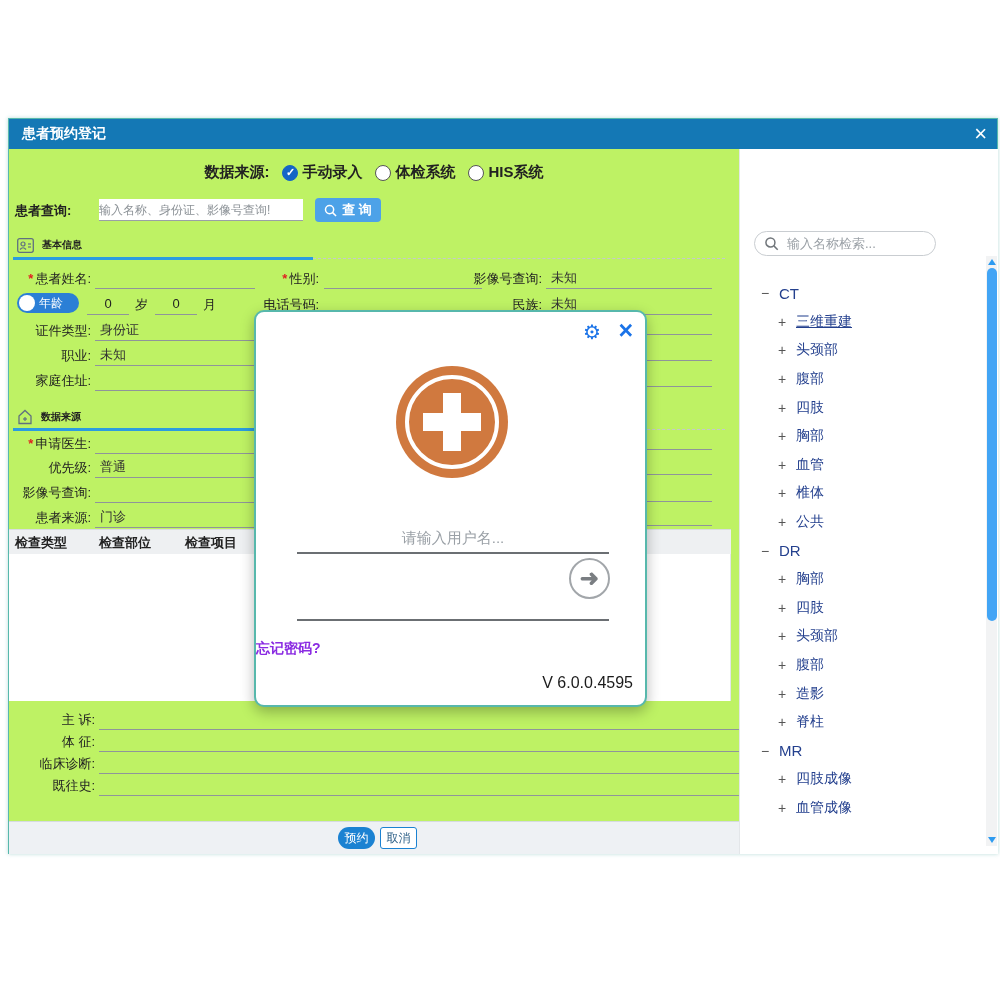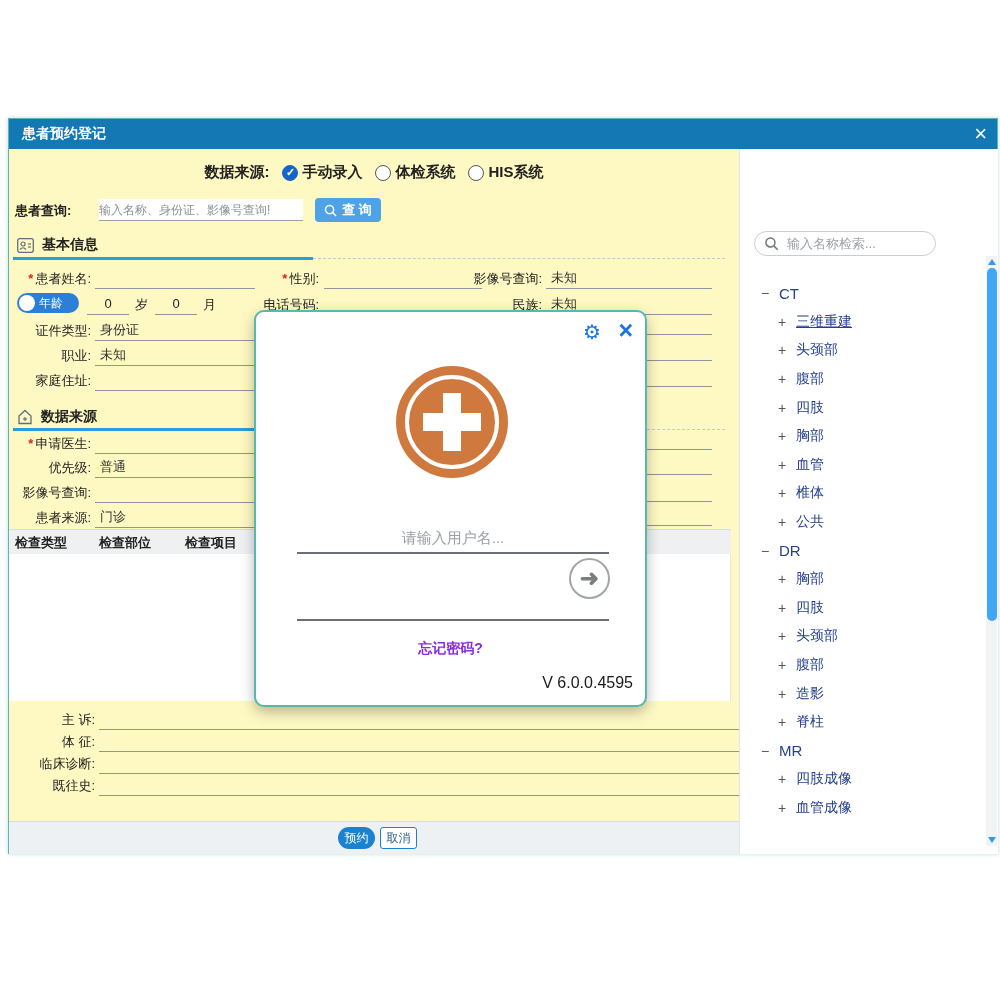--- a/index.html
+++ b/index.html
@@ -1,19 +1,19 @@
 <!DOCTYPE html>
 <html><head>
 <meta charset="utf-8">
 <style>
   * { margin:0; padding:0; box-sizing:border-box; }
   html,body { width:1000px; height:1000px; background:#fff;
     font-family:"Liberation Sans", sans-serif; color:#222; }
   .dialog { position:absolute; left:8px; top:118px; width:990px; height:736px;
-    background:#fef9c3; border:1px solid #57b8ac; box-shadow:0 0 4px rgba(80,170,160,.4); }
+    background:#bef264; border:1px solid #57b8ac; box-shadow:0 0 4px rgba(80,170,160,.4); }
 
   
   .titlebar { position:absolute; left:0; top:0; width:100%; height:30px;
     background:#1478b5; color:#fff; }
   .titlebar .ttl { position:absolute; left:13px; top:6px; font-size:14px; font-weight:bold; }
   .titlebar .cls { position:absolute; right:10px; top:1px; font-size:22px; cursor:pointer; line-height:28px; }
 
   
   .row-ds { position:absolute; left:0; top:44px; width:730px; display:flex;
     justify-content:center; align-items:center; gap:13px; font-size:15px; font-weight:bold; }
@@ -29,21 +29,21 @@
   .row-q input { position:absolute; left:84px; top:1px; width:204px; height:22px; border:none;
     border-bottom:1px solid #9aa0a6; font-size:12px; color:#555; outline:none;
     font-family:"Liberation Sans",sans-serif; }
   .row-q input::placeholder { color:#8b9196; }
   .btn-query { position:absolute; left:300px; top:0; width:66px; height:24px; background:#4da2e8;
     border:none; border-radius:4px; color:#fff; font-size:13px; font-weight:bold; cursor:pointer;
     display:inline-flex; align-items:center; justify-content:center; gap:5px; }
 
   
   .sec-hd { position:absolute; left:8px; height:20px; display:flex; align-items:center; gap:8px; }
-  .sec-hd .stl { font-size:14px; font-weight:bold; color:#222; }
+  .sec-hd .stl { font-size:10px; font-weight:bold; color:#222; }
   .blue-bar { position:absolute; left:4px; width:300px; height:3px; background:#2b9ce0; }
   .dash-ln { position:absolute; left:304px; width:412px; border-top:1px dashed #c5c9cd; }
 
   .top-opts { position:absolute; top:119px; right:268px; display:flex; gap:12px;
     font-size:12.5px; color:#444; align-items:center; }
   .top-opts .rdot { width:12px; height:12px; border-width:1px; border-color:#8a8f94; }
 
   
   .fld { position:absolute; height:22px; font-size:13px; }
   .fld .lab { position:absolute; top:3px; text-align:right; color:#222; }
@@ -121,21 +121,21 @@
   .logo .pv { left:34px; top:14px; width:18px; height:58px; }
   .login-user { position:absolute; left:41px; top:210px; width:312px; height:32px; border:none;
     border-bottom:2px solid #6b6f73; text-align:center; font-size:15px; outline:none;
     font-family:"Liberation Sans",sans-serif; }
   .login-user::placeholder { color:#9aa0a6; }
   .login-pass { position:absolute; left:41px; top:277px; width:312px; height:32px; border:none;
     border-bottom:2px solid #6b6f73; outline:none; }
   .arrow-btn { position:absolute; left:313px; top:246px; width:41px; height:41px; border-radius:50%;
     background:#fff; border:2.5px solid #a2a6aa; color:#7a7e82; font-size:23px; font-weight:bold;
     cursor:pointer; display:flex; align-items:center; justify-content:center; line-height:1; }
-  .forgot { position:absolute; left:0; top:328px; width:100%; text-align:center; color:#8a2be2;
+  .forgot { position:absolute; left:0; top:328px; width:100%; color:#8a2be2;
     font-size:14px; font-weight:bold; cursor:pointer; }
   .version { position:absolute; right:12px; top:362px; font-size:16px; color:#1b1b1b; }
 </style>
 </head>
 <body>
 
 <div class="dialog">
 
   <div class="titlebar">
     <span class="ttl">患者预约登记</span>

